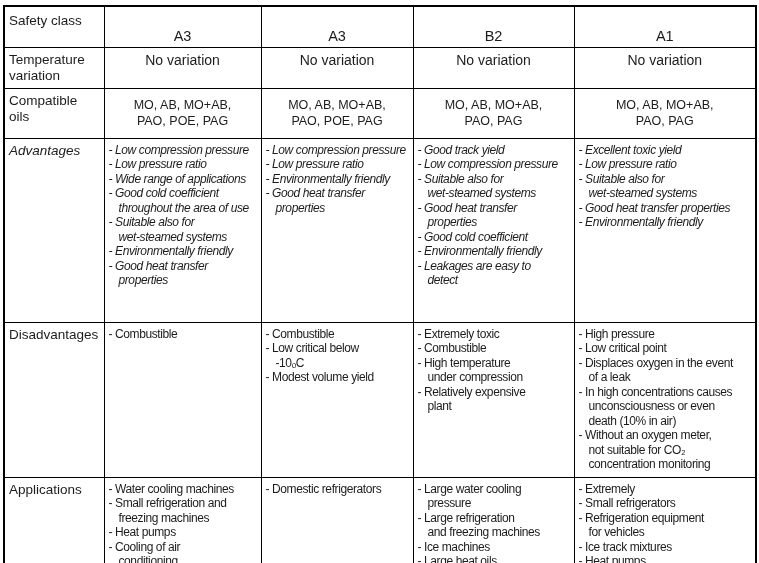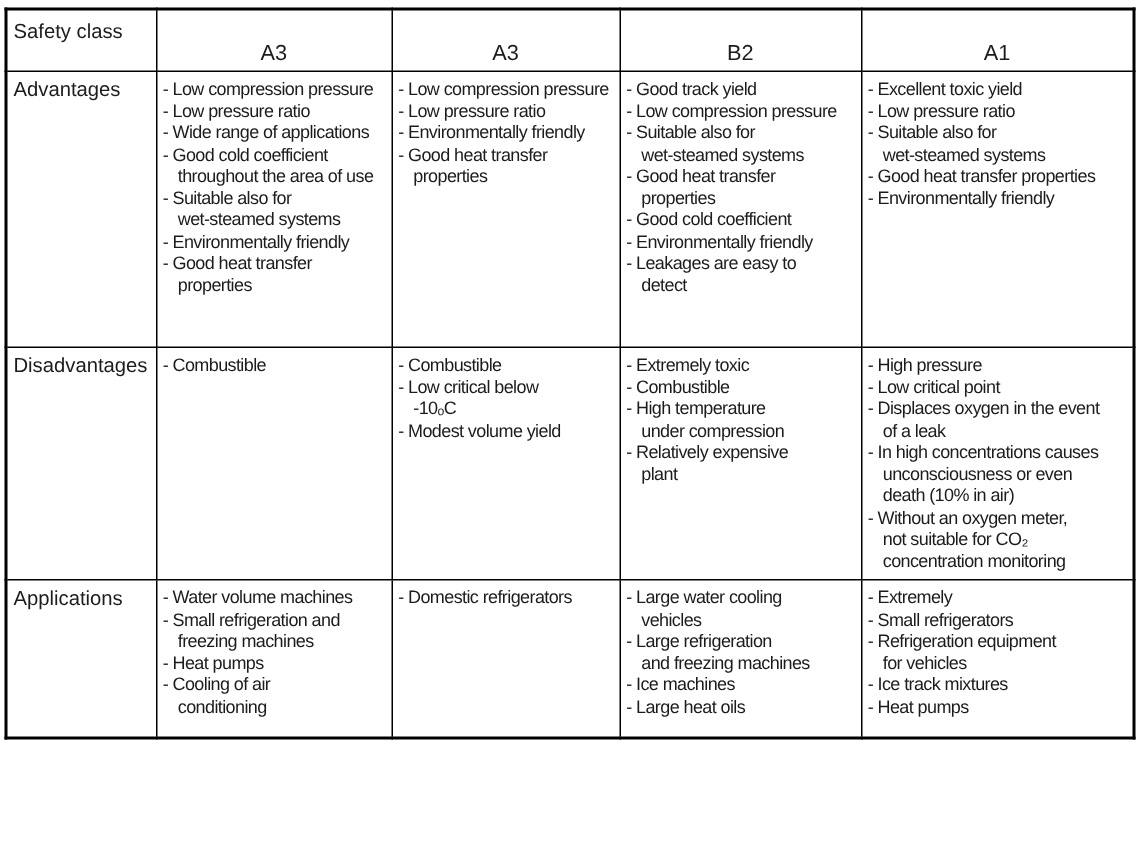--- a/index.html
+++ b/index.html
@@ -30,21 +30,21 @@
   }
   .cmp th {
     text-align: left;
     font-size: 13.5px;
     line-height: 1.22;
     padding-top: 4px;
   }
   tr.r1 { height: 26px; }
   tr.r2 { height: 33px; }
   tr.r3 { height: 50px; }
-  tr.r4 { height: 184px; }
+  tr.r4 { height: 184px; font-style: italic; }
   tr.r5 { height: 155px; }
   tr.r6 { height: 105px; }
   tr.r1 th { padding-top: 6px; }
   tr.r1 td, tr.r2 td, tr.r3 td { text-align: center; }
   tr.r1 td { font-size: 14.5px; padding-top: 21px; }
   tr.r2 td { font-size: 14px;   padding-top: 4px; }
   tr.r3 td { font-size: 12.5px; padding-top: 8px; line-height: 1.3; white-space: pre-line; }
   .list {
     font-size: 12px;
     line-height: 14.5px;
@@ -72,21 +72,39 @@
 
     <tbody>
         <tr class="r1">
       <th>Safety class</th>
       <td>A3</td>
       <td>A3</td>
       <td>B2</td>
       <td>A1</td>
     </tr>
 
-
+    <tr class="r2">
+      <th>Temperature variation</th>
+      <td>No variation</td>
+      <td>No variation</td>
+      <td>No variation</td>
+      <td>No variation</td>
+    </tr>
+
+    <tr class="r3">
+      <th>Compatible oils</th>
+      <td>MO, AB, MO+AB,
+PAO, POE, PAG</td>
+      <td>MO, AB, MO+AB,
+PAO, POE, PAG</td>
+      <td>MO, AB, MO+AB,
+PAO, PAG</td>
+      <td>MO, AB, MO+AB,
+PAO, PAG</td>
+    </tr>
 
     <tr class="r4">
       <th>Advantages</th>
       <td>
             <div class="list">
               <div class="li">- Low compression pressure</div>
               <div class="li">- Low pressure ratio</div>
               <div class="li">- Wide range of applications</div>
               <div class="li">- Good cold coefficient
 throughout the area of use</div>
@@ -170,37 +188,37 @@
 not suitable for CO₂
 concentration monitoring</div>
             </div>
           </td>
     </tr>
 
     <tr class="r6">
       <th>Applications</th>
       <td>
             <div class="list">
-              <div class="li">- Water volume machines</div>
+              <div class="li">- Water cooling machines</div>
               <div class="li">- Small refrigeration and
 freezing machines</div>
               <div class="li">- Heat pumps</div>
               <div class="li">- Cooling of air
 conditioning</div>
             </div>
           </td>
       <td>
             <div class="list">
               <div class="li">- Domestic refrigerators</div>
             </div>
           </td>
       <td>
             <div class="list">
               <div class="li">- Large water cooling
-vehicles</div>
+pressure</div>
               <div class="li">- Large refrigeration
 and freezing machines</div>
               <div class="li">- Ice machines</div>
               <div class="li">- Large heat oils</div>
             </div>
           </td>
       <td>
             <div class="list">
               <div class="li">- Extremely</div>
               <div class="li">- Small refrigerators</div>

